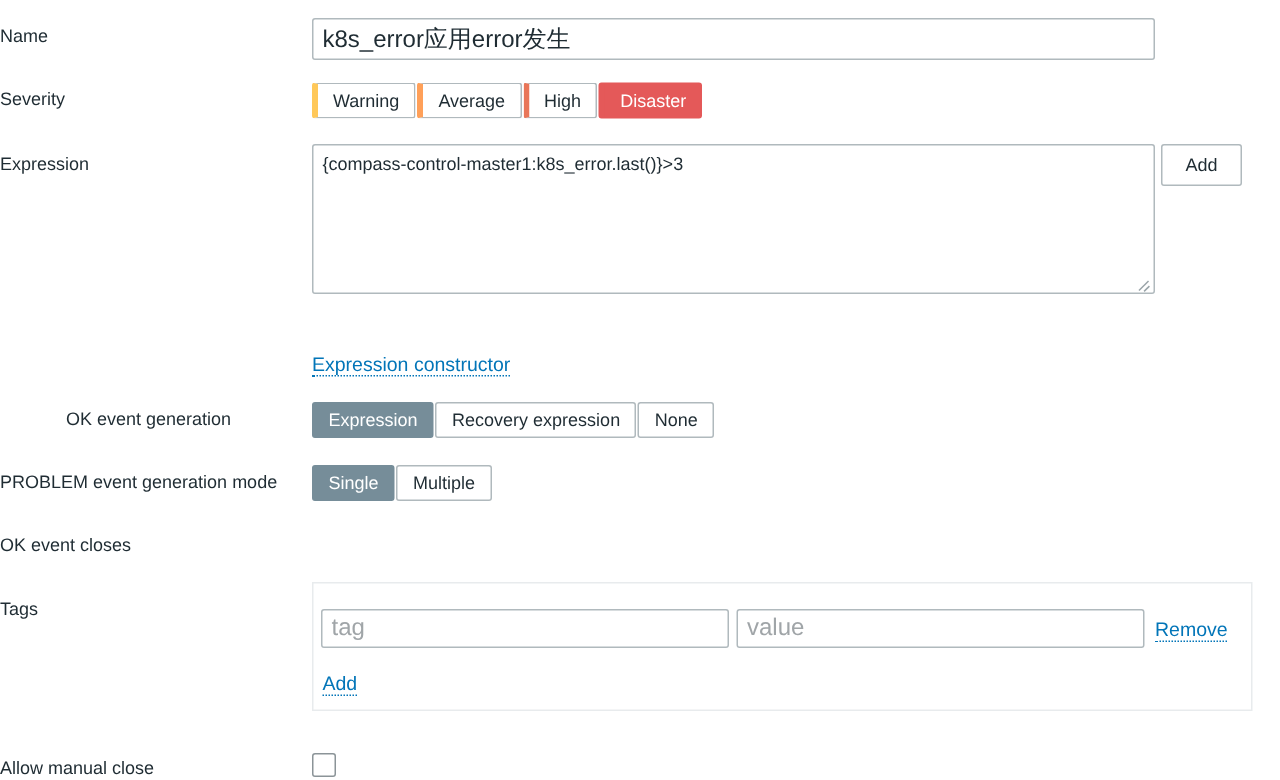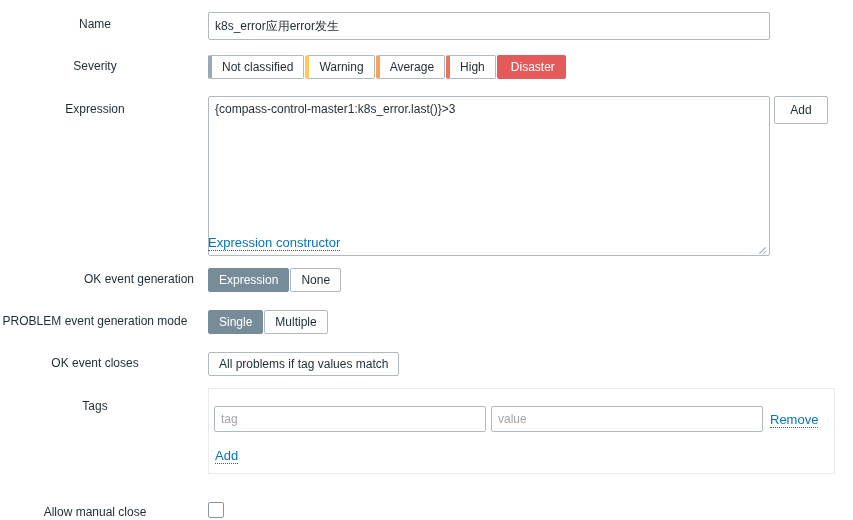--- a/index.html
+++ b/index.html
@@ -27,38 +27,38 @@
   .row {
     position: absolute;
     left: 0;
     width: 853px;
   }
 
   .label {
     position: absolute;
     left: 0;
     width: 190px;
-    text-align: center;
+    text-align: left;
     font-size: 12px;
     color: #1f2c33;
     white-space: nowrap;
     overflow: hidden;
     direction: rtl;
   }
   .label > span { direction: ltr; unicode-bidi: embed; }
 
   
   .textinput {
     position: absolute;
     box-sizing: border-box;
     border: 1px solid #b0b9bd;
     background: #ffffff;
     border-radius: 2px;
     font-family: "Liberation Sans", sans-serif;
-    font-size: 12px;
+    font-size: 16px;
     color: #1f2c33;
     padding: 0 6px;
     outline: none;
   }
   .textinput::placeholder { color: #a0a5a8; }
 
   
   .textareawrap {
     position: absolute;
     box-sizing: border-box;
@@ -178,62 +178,61 @@
 <div class="form">
 
   <div class="row" style="top:12px;">
     <div class="label" style="top:5px;"><span>Name</span></div>
     <input class="textinput" style="left: 208px; top: 0px; width: 562px; height: 28px;" value="k8s_error应用error发生">
   </div>
 
   <div class="row" style="top:55px;">
     <div class="label" style="top:4px;"><span>Severity</span></div>
     <div class="seg" style="left:208px; top:0px;">
-      <div class="segbtn sev" style="border-left-color: rgb(151, 170, 179);">Not classified</div>
       <div class="segbtn sev" style="border-left-color: rgb(255, 200, 89);">Warning</div>
       <div class="segbtn sev" style="border-left-color: rgb(255, 160, 89);">Average</div>
       <div class="segbtn sev" style="border-left-color: rgb(233, 118, 89);">High</div>
       <div class="segbtn sev sel" style="background: rgb(228, 89, 89); border-color: rgb(228, 89, 89); color: rgb(255, 255, 255);">Disaster</div>
     </div>
   </div>
 
   <div class="row" style="top:96px;">
     <div class="label" style="top:6px;"><span>Expression</span></div>
-    <div class="textareawrap" style="left:208px; top:0px; width:562px; height:160px;padding-left:28px;">
+    <div class="textareawrap" style="left:208px; top:0px; width:562px; height:100px;padding-left:28px;">
       <div class="textareatext">{compass-control-master1:k8s_error.last()}&gt;3</div>
       <div class="resizer">
           <i class="a"></i>
           <i class="b"></i>
         </div>
     </div>
     <div class="btn" style="left:774px; top:0px; width:54px; height:28px; line-height:26px;">Add</div>
   </div>
 
   <a class="lnk" style="left:208px; top:236px;">Expression constructor</a>
 
   <div class="row" style="top:268px;">
     <div class="label" style="top:4px;margin-left:44px;"><span>OK event generation</span></div>
     <div class="seg" style="left:208px; top:0px;">
       <div class="segbtn sel">Expression</div>
+      <div class="segbtn">Recovery expression</div>
       <div class="segbtn">None</div>
     </div>
   </div>
 
   <div class="row" style="top:310px;">
     <div class="label" style="top:4px;"><span>PROBLEM event generation mode</span></div>
     <div class="seg" style="left:208px; top:0px;">
       <div class="segbtn sel">Single</div>
       <div class="segbtn">Multiple</div>
     </div>
   </div>
 
   <div class="row" style="top:352px;">
     <div class="label" style="top:4px;"><span>OK event closes</span></div>
     <div class="seg" style="left:208px; top:0px;">
-      <div class="segbtn">All problems if tag values match</div>
     </div>
   </div>
 
   <div class="row" style="top:388px;">
     <div class="label" style="top:11px;"><span>Tags</span></div>
     <div class="tagsbox" style="left:208px; top:0px; width:627px; height:86px;">
       <input class="textinput" style="left: 5px; top: 17px; width: 272px; height: 26px;" placeholder="tag">
       <input class="textinput" style="left: 282px; top: 17px; width: 272px; height: 26px;" placeholder="value">
       <a class="lnk" style="left:561px; top:24px;text-align:center;">Remove</a>
       <a class="lnk" style="left:6px; top:60px;">Add</a>

